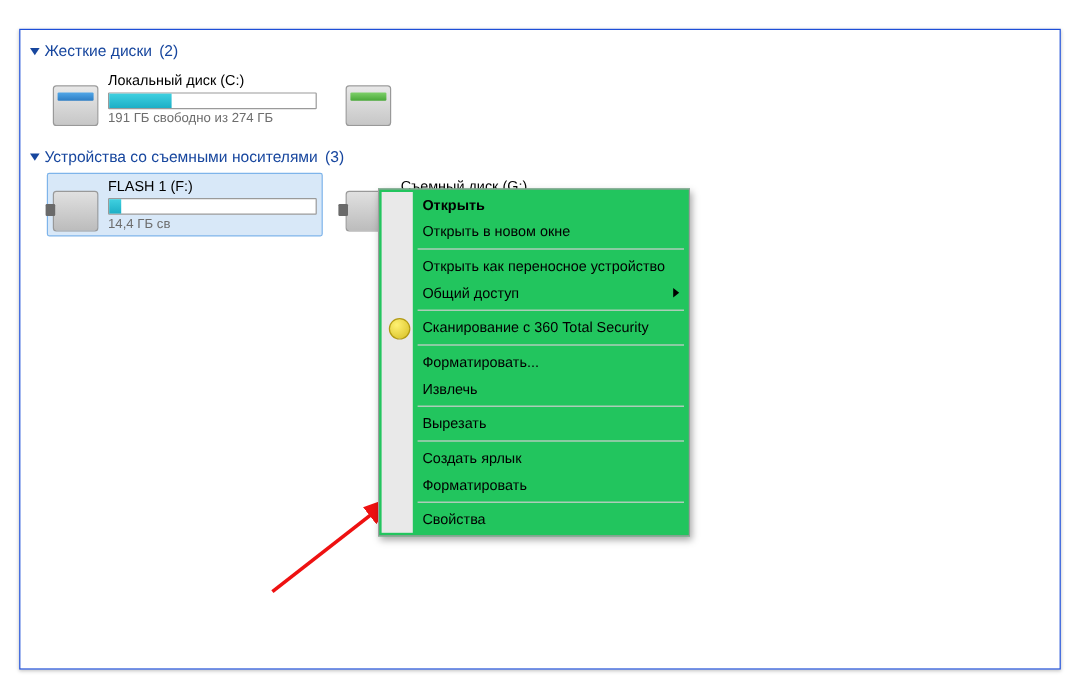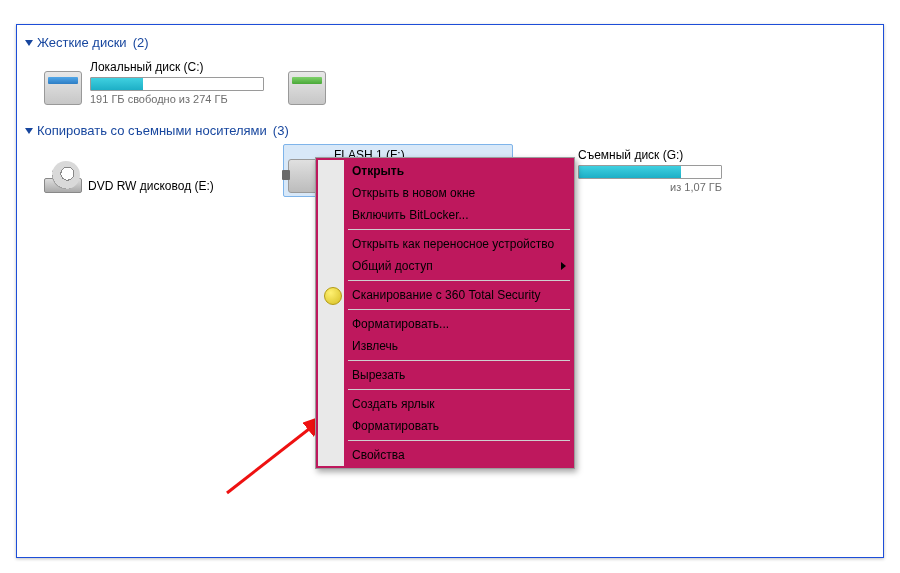--- a/index.html
+++ b/index.html
@@ -10,21 +10,21 @@
 .group-header .count{margin-left:2px}
 .items{display:flex;gap:14px;padding-left:14px;flex-wrap:wrap}
 .drive{display:flex;gap:8px;width:220px;padding:3px 4px;border:1px solid transparent;border-radius:2px;align-items:flex-end}
 .drive.sel{background:#d8e8f8;border-color:#7eb4ea}
 .drive .ico{width:36px;height:32px;flex:none}
 .drive .txt{flex:1;min-width:0}
 .drive .name{white-space:nowrap;overflow:hidden;text-overflow:ellipsis}
 .bar{height:12px;border:1px solid #9a9a9a;margin:3px 0 2px;background:#fff;position:relative;border-radius:1px}
 .bar .fill{position:absolute;top:0;left:0;bottom:0;background:linear-gradient(#3fd0e0,#1dafc6)}
 .sub{color:#6d6d6d;font-size:11px;white-space:nowrap}
-.ctx{position:absolute;background:#be185d;border:1px solid #9c9c9c;box-shadow:2px 3px 6px rgba(0,0,0,.35);padding:2px;min-width:220px;z-index:20}
+.ctx{position:absolute;background:#22c55e;border:1px solid #9c9c9c;box-shadow:2px 3px 6px rgba(0,0,0,.35);padding:2px;min-width:220px;z-index:20}
 .ctx .strip{position:absolute;left:2px;top:2px;bottom:2px;width:26px;background:#e9e9e9}
 .mi{position:relative;padding:4px 18px 4px 34px;white-space:nowrap;cursor:default}
 .mi.bold{font-weight:700}
 .mi .arw{position:absolute;right:6px;top:7px;width:0;height:0;border-top:4px solid transparent;border-bottom:4px solid transparent;border-left:5px solid #000}
 .mi .mic{position:absolute;left:6px;top:3px;width:16px;height:16px}
 .sep{height:0;border-top:1px solid #cfcfcf;margin:3px 2px 3px 30px}
 .arrow{position:absolute;pointer-events:none;z-index:10}
 
 .hdd{background:linear-gradient(#e8e8e8,#c7c7c7);border:1px solid #999;border-radius:3px;position:relative}
 .hdd::after{content:"";position:absolute;left:3px;right:3px;top:5px;height:7px;background:linear-gradient(#52a7e8,#2d7dc4);border-radius:1px}
@@ -58,33 +58,24 @@
         <div class="sub">191 ГБ свободно из 274 ГБ</div>
       </div>
     </div>
     <div class="drive">
       <div class="ico hdd g"></div>
     </div>
   </div>
 
   <div class="group-header" style="margin-top:14px">
     <span class="chev"></span>
-    <span>Копировать со съемными носителями</span>
+    <span>Устройства со съемными носителями</span>
     <span class="count">(3)</span>
   </div>
   <div class="items">
-    <div class="drive">
-      <div class="ico dvd-wrap">
-        <div class="tray"></div>
-        <div style="position:absolute;right:0;top:0;width:28px;height:28px" class="dvd"></div>
-      </div>
-      <div class="txt">
-        <div class="name">DVD RW дисковод (E:)</div>
-      </div>
-    </div>
     <div class="drive sel">
       <div class="ico usb"></div>
       <div class="txt">
         <div class="name">FLASH 1 (F:)</div>
         <div class="bar">
               <div class="fill" style="width:6%"></div>
             </div>
         <div class="sub">14,4 ГБ св</div>
       </div>
     </div>
@@ -97,21 +88,20 @@
             </div>
         <div class="sub" style="text-align:right">из 1,07 ГБ</div>
       </div>
     </div>
   </div>
 
   <div class="ctx" style="left:298px;top:132px">
     <div class="strip"></div>
     <div class="mi bold"><span>Открыть</span></div>
     <div class="mi"><span>Открыть в новом окне</span></div>
-    <div class="mi"><span>Включить BitLocker...</span></div>
     <div class="sep"></div>
     <div class="mi"><span>Открыть как переносное устройство</span></div>
     <div class="mi"><span>Общий доступ</span><span class="arw"></span></div>
     <div class="sep"></div>
     <div class="mi"><span class="mic circ"></span><span>Сканирование с 360 Total Security</span></div>
     <div class="sep"></div>
     <div class="mi"><span>Форматировать...</span></div>
     <div class="mi"><span>Извлечь</span></div>
     <div class="sep"></div>
     <div class="mi"><span>Вырезать</span></div>

